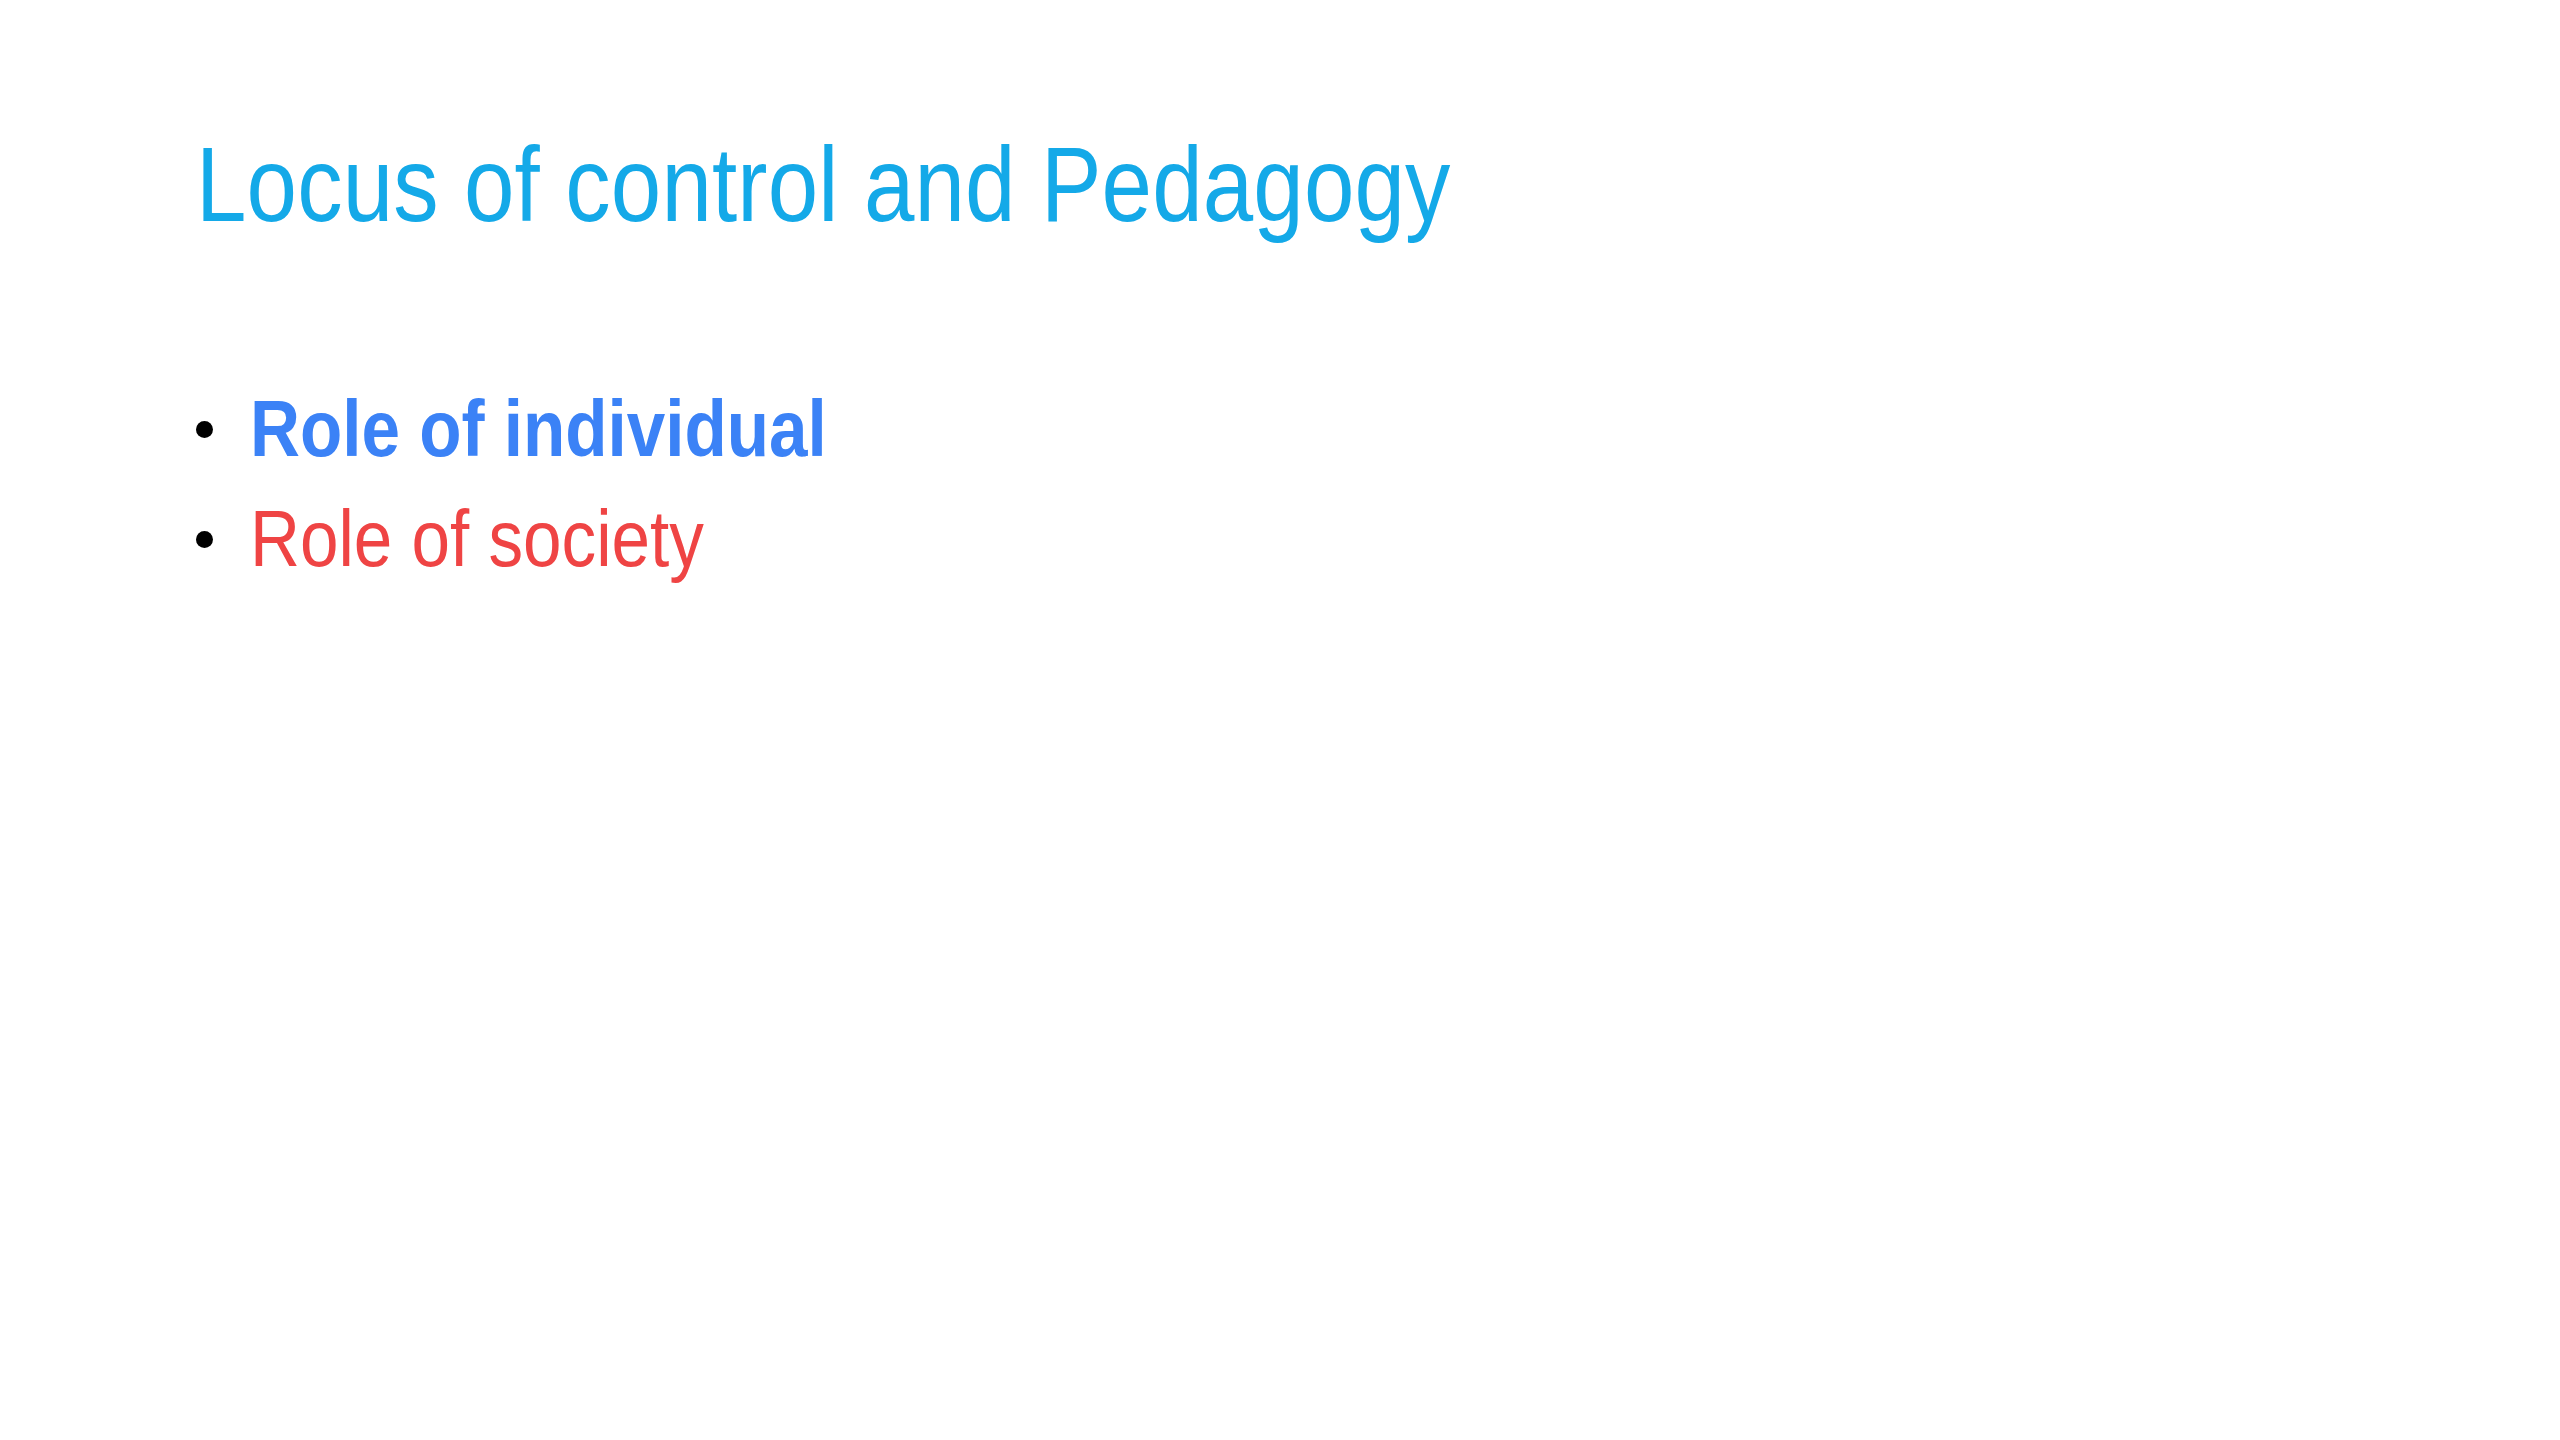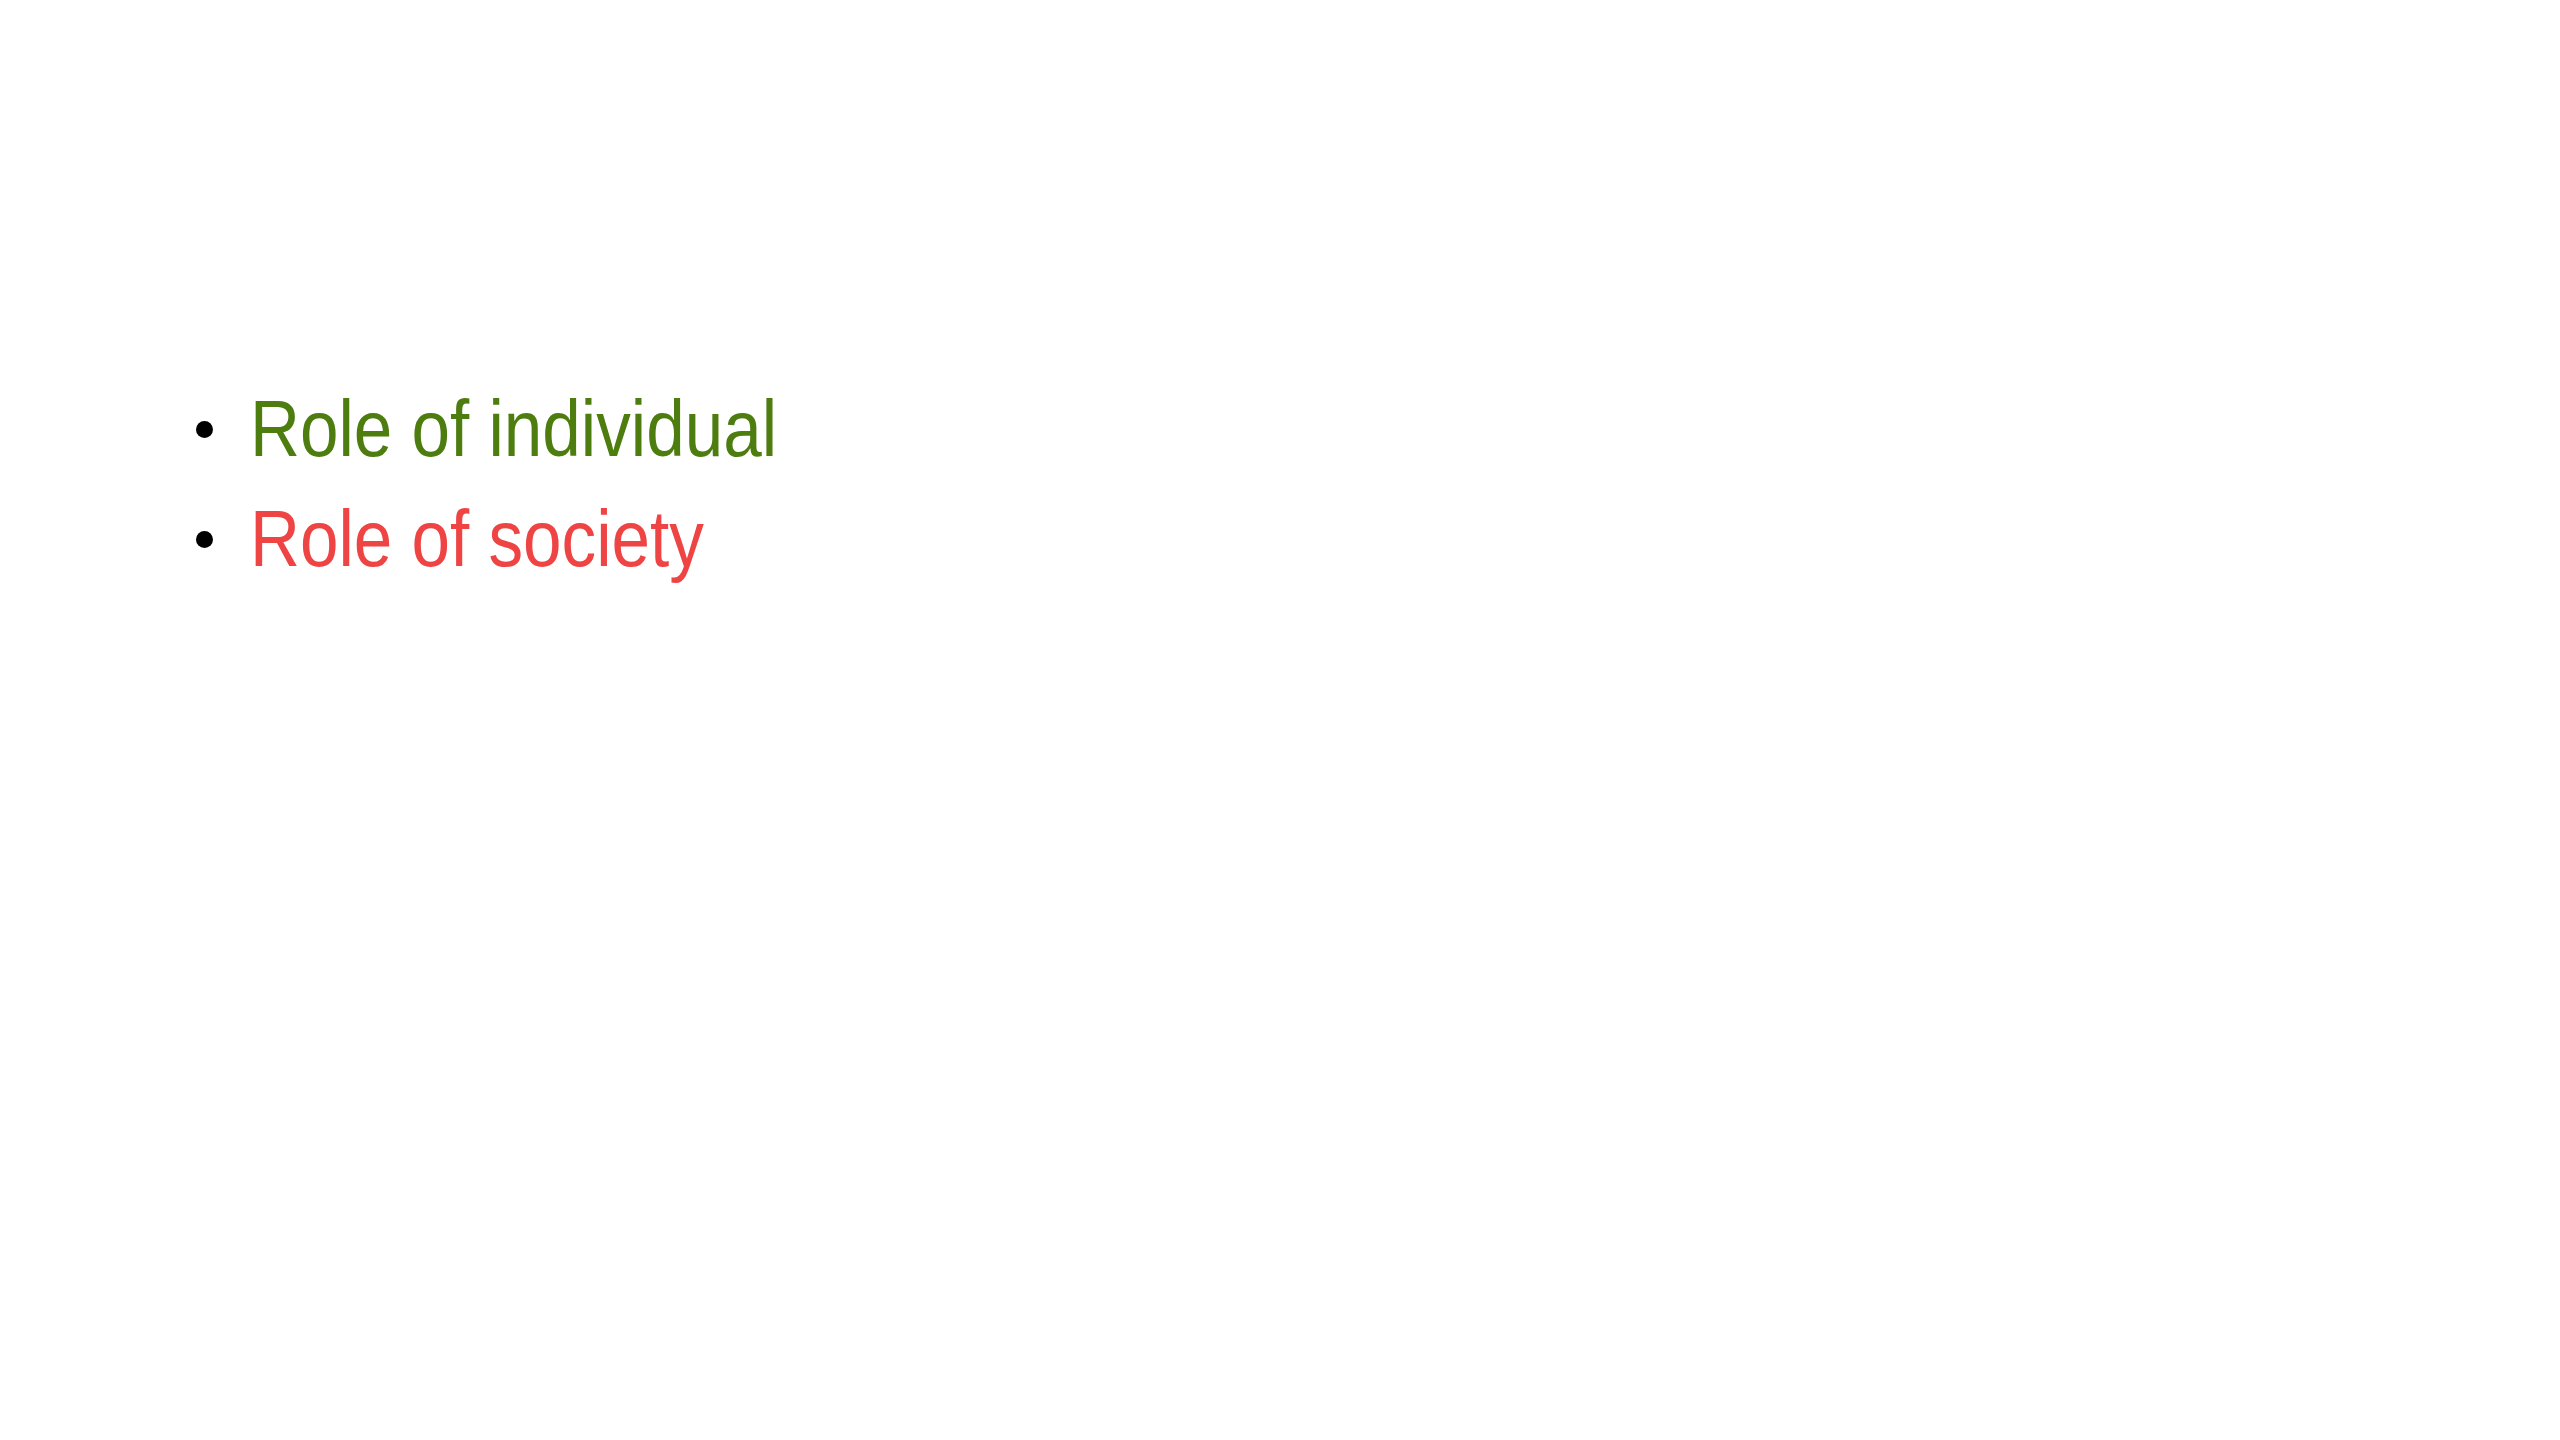--- a/index.html
+++ b/index.html
@@ -102,25 +102,28 @@
     width: 2560px;
     height: 820px;
     background: transparent;
   }
 </style>
 </head>
 <body style="background: rgb(255, 255, 255);">
 
 <div id="slide" style="background: rgb(255, 255, 255);">
 
+  <div id="title-block">
+    <h1 id="slide-title" style="color: rgb(20, 169, 232);">Locus of control and Pedagogy</h1>
+  </div>
 
   <div id="body-block">
     <ul class="bullet-list">
 
-      <li class="bullet-item" style="color: #4d7c0f;">
+      <li class="bullet-item" style="color: #3b82f6; font-weight: bold;">
         <span class="bullet-dot" style="background: rgb(0, 0, 0);"></span>
         <span class="bullet-text">Role of individual</span>
       </li>
 
       <li class="bullet-item" style="color: #ef4444;">
         <span class="bullet-dot" style="background: rgb(0, 0, 0);"></span>
         <span class="bullet-text">Role of society</span>
       </li>
 
     </ul>

